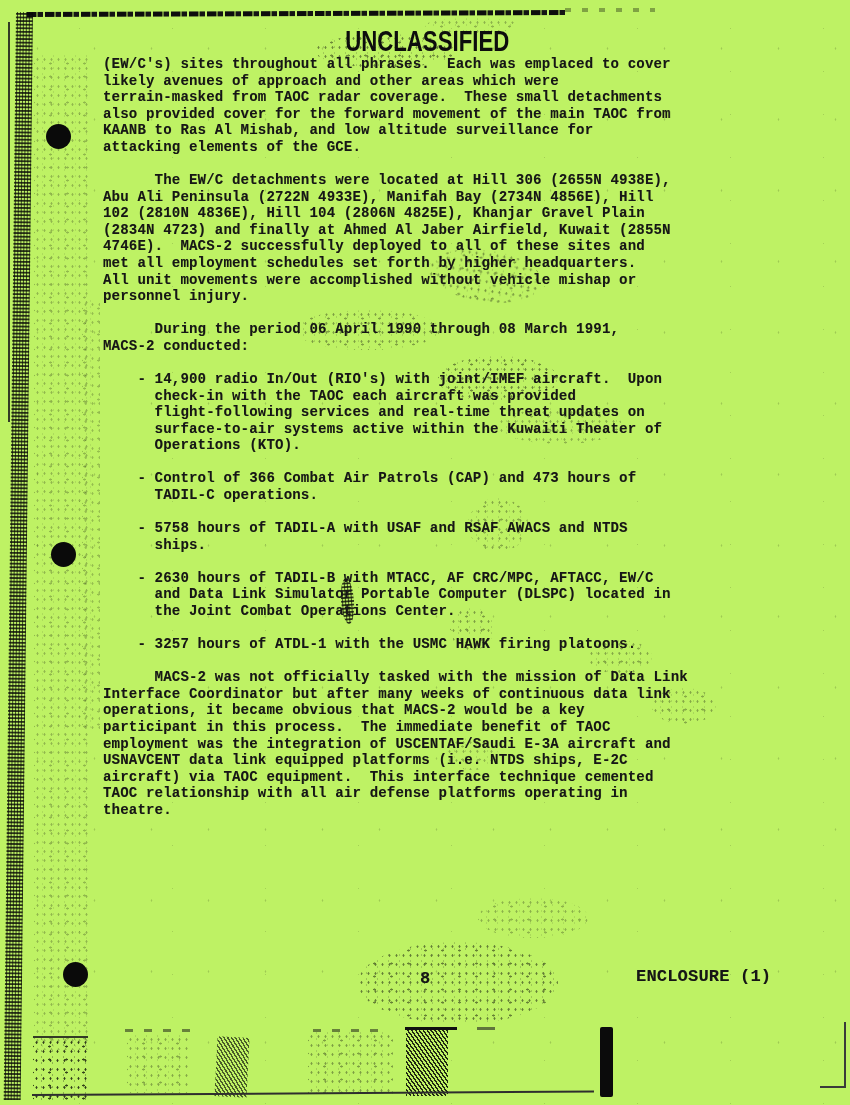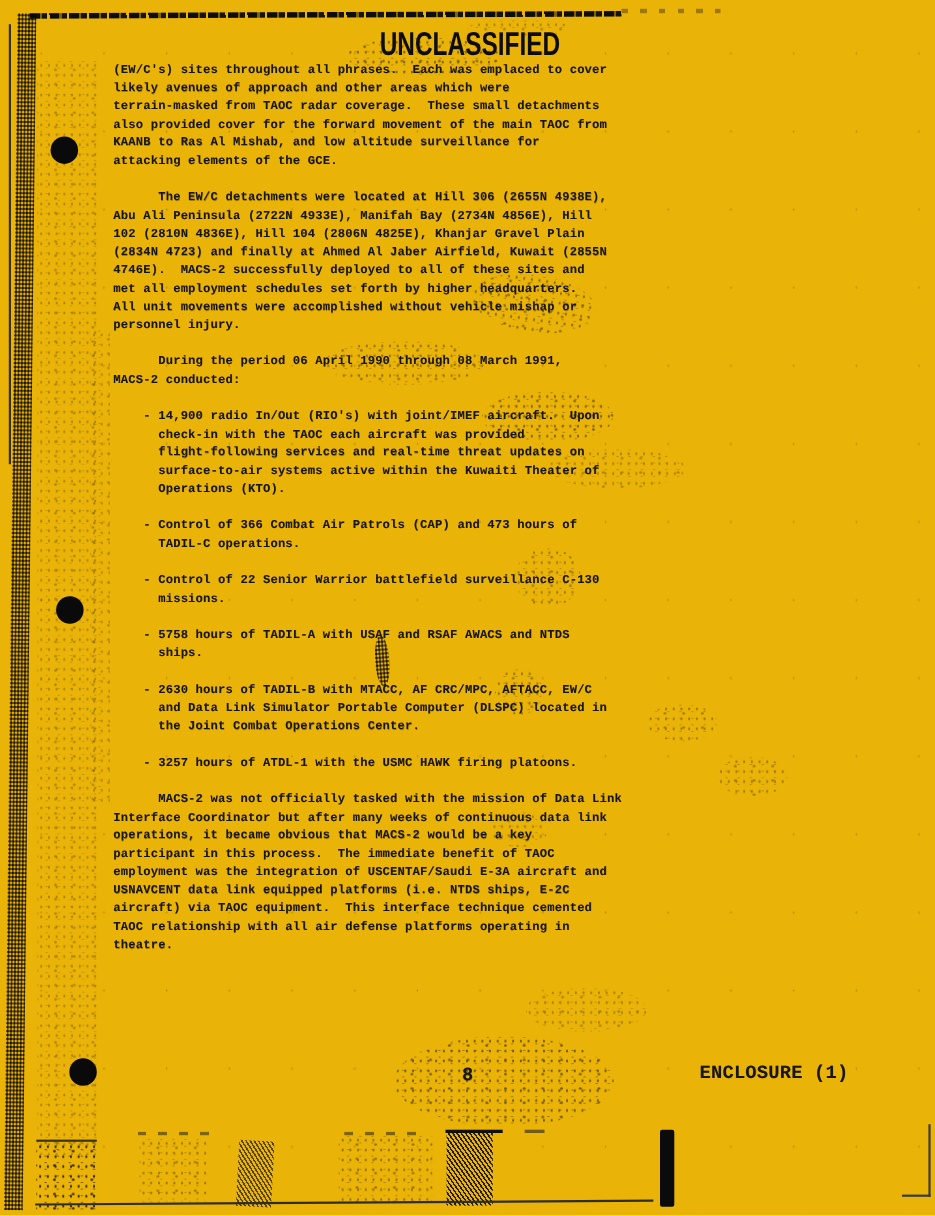--- a/index.html
+++ b/index.html
@@ -1,18 +1,18 @@
 <!DOCTYPE html>
 <html><head>
 <meta charset="utf-8">
 <style>
   html,body { margin:0; padding:0; background:#e8e8e6; }
   .page {
     position:relative; width:850px; height:1105px; margin:0 auto;
-    background:#eab308; overflow:hidden;
+    background:#bef264; overflow:hidden;
     font-family:"Liberation Mono","DejaVu Sans Mono",monospace;
     color:#171717;
   }
   
   .noise {
     position:absolute; inset:0; pointer-events:none; opacity:.3;
     background-image:
       radial-gradient(rgba(0,0,0,.55) .6px, transparent 1.1px),
       radial-gradient(rgba(0,0,0,.45) .5px, transparent 1px);
     background-size:57px 71px, 93px 43px;
@@ -21,21 +21,21 @@
   .classification {
     position:absolute; top:24px; left:0; width:100%;
     text-align:center; font-family:"Liberation Sans","DejaVu Sans",sans-serif;
     font-size:30px; font-weight:bold; letter-spacing:0px; color:#0d0d0d;
     transform:scaleX(.74); transform-origin:51% top;
   }
   .doc { position:absolute; left:103px; top:56px; width:720px; }
   pre.block {
     margin:0 0 16.5px 0;
     font-family:"Liberation Mono","DejaVu Sans Mono",monospace;
-    font-size:11px; line-height:16.6px; font-weight:700;
+    font-size:14px; line-height:16.6px; font-weight:700;
     letter-spacing:.2px; white-space:pre; color:#161616;
     text-shadow:.3px .3px 0 rgba(0,0,0,.3);
   }
   .footer-item {
     position:absolute;
     font-family:"Liberation Mono","DejaVu Sans Mono",monospace;
     font-size:17px; font-weight:700; letter-spacing:.2px; color:#161616;
     text-shadow:.3px .3px 0 rgba(0,0,0,.3);
   }
   .page-number { left:420px; top:969px; }
@@ -168,22 +168,20 @@
 personnel injury.</pre>
     <pre class="block">      During the period 06 April 1990 through 08 March 1991,
 MACS-2 conducted:</pre>
     <pre class="block">    - 14,900 radio In/Out (RIO's) with joint/IMEF aircraft.  Upon
       check-in with the TAOC each aircraft was provided
       flight-following services and real-time threat updates on
       surface-to-air systems active within the Kuwaiti Theater of
       Operations (KTO).</pre>
     <pre class="block">    - Control of 366 Combat Air Patrols (CAP) and 473 hours of
       TADIL-C operations.</pre>
-    <pre class="block">    - Control of 22 Senior Warrior battlefield surveillance C-130
-      missions.</pre>
     <pre class="block">    - 5758 hours of TADIL-A with USAF and RSAF AWACS and NTDS
       ships.</pre>
     <pre class="block">    - 2630 hours of TADIL-B with MTACC, AF CRC/MPC, AFTACC, EW/C
       and Data Link Simulator Portable Computer (DLSPC) located in
       the Joint Combat Operations Center.</pre>
     <pre class="block">    - 3257 hours of ATDL-1 with the USMC HAWK firing platoons.</pre>
     <pre class="block">      MACS-2 was not officially tasked with the mission of Data Link
 Interface Coordinator but after many weeks of continuous data link
 operations, it became obvious that MACS-2 would be a key
 participant in this process.  The immediate benefit of TAOC

